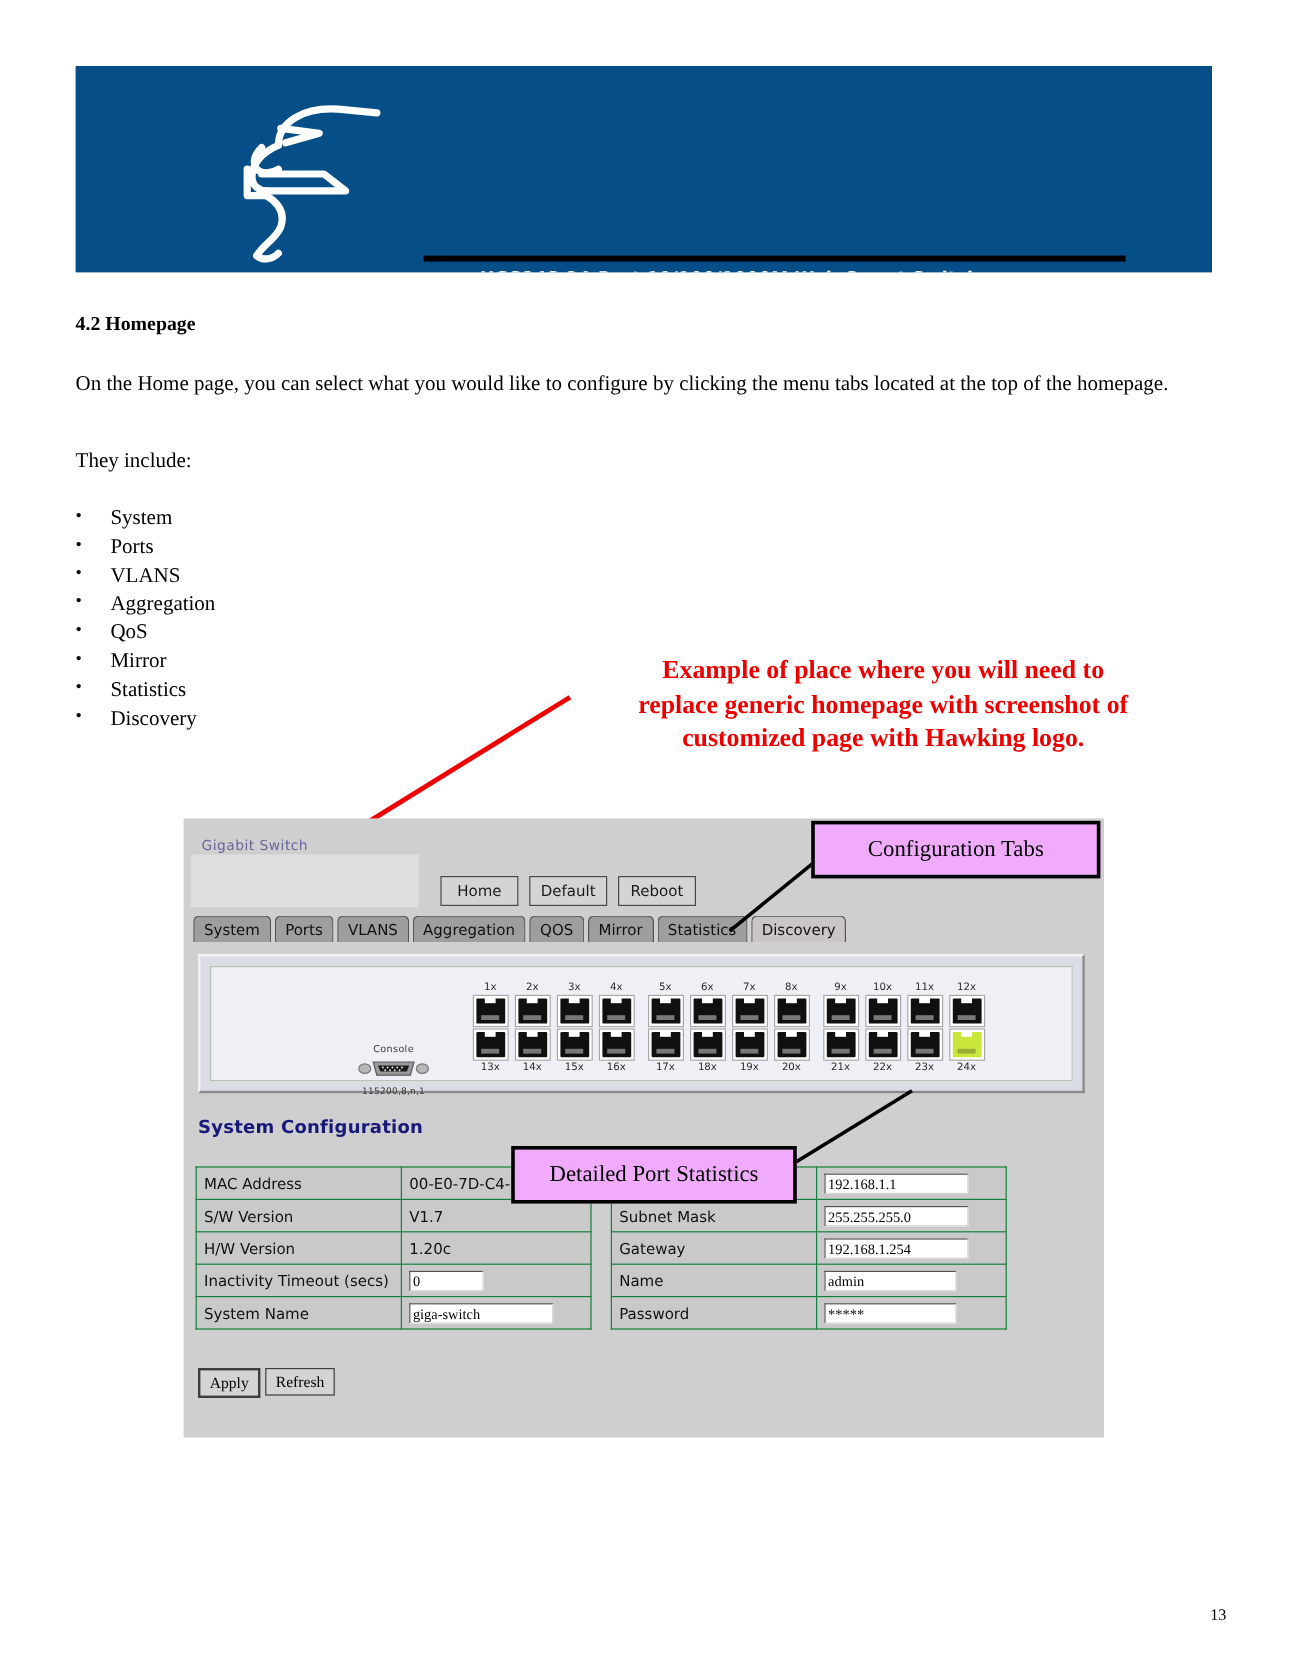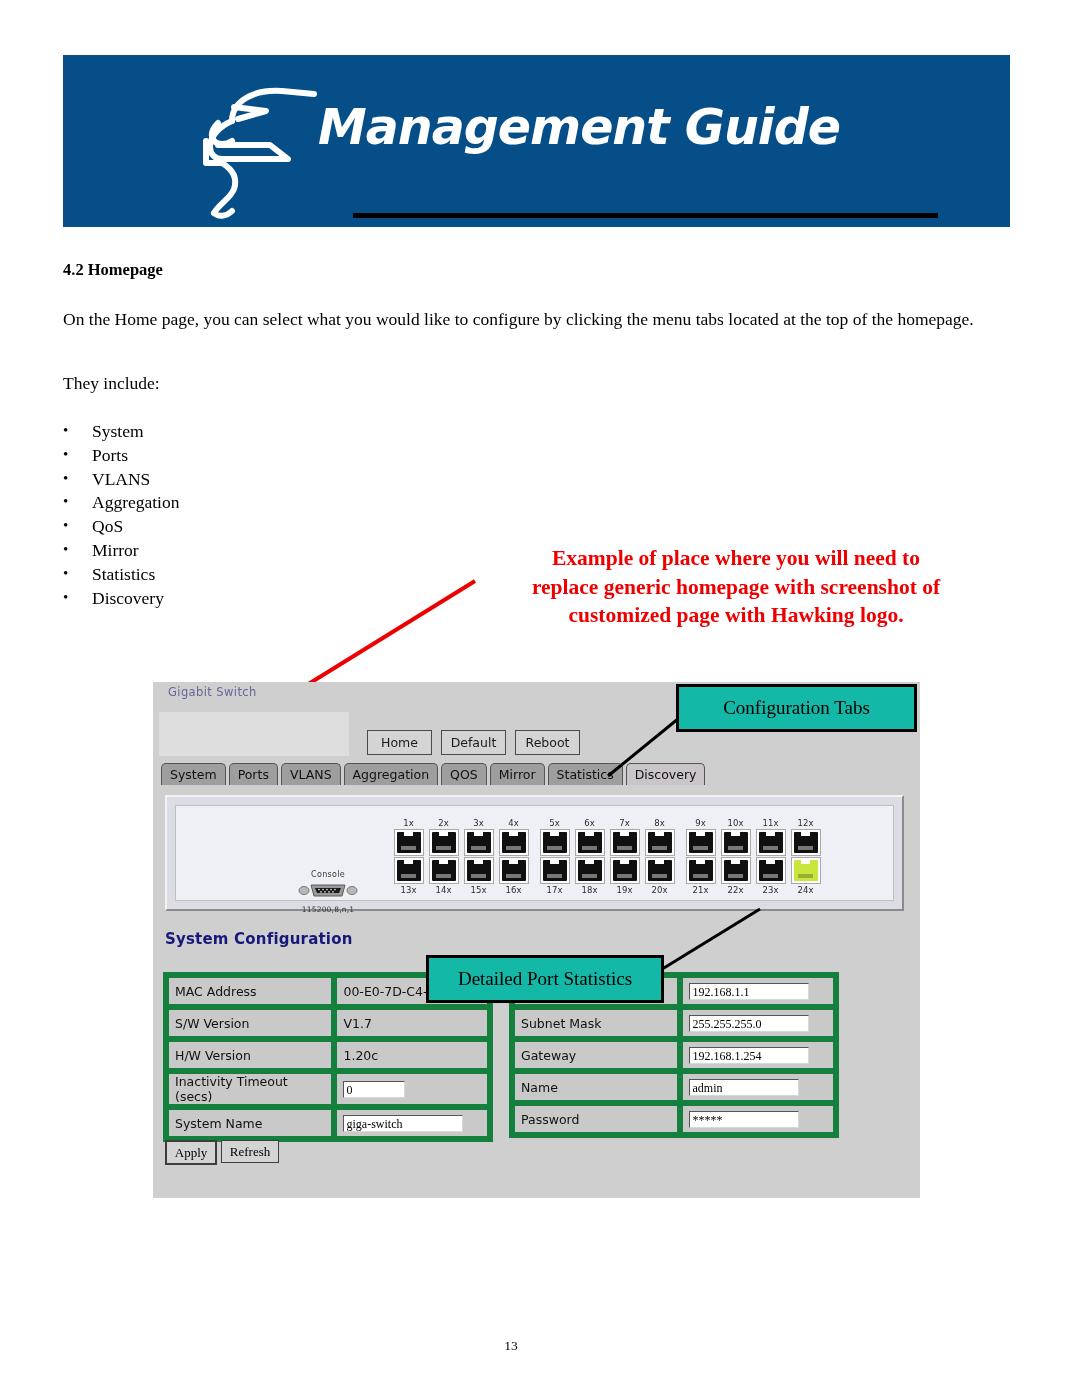--- a/index.html
+++ b/index.html
@@ -138,21 +138,21 @@
     top: 682px;
     width: 767px;
     height: 516px;
     background: #cfcfcf;
     font-family: "DejaVu Sans", sans-serif;
     overflow: hidden;
   }
   #sw-brand {
     position: absolute;
     left: 15px;
-    top: 3px;
+    top: 15px;
     font-size: 11.5px;
     color: #666699;
     letter-spacing: 0.4px;
   }
   #sw-logo-box {
     position: absolute;
     left: 6px;
     top: 30px;
     width: 190px;
     height: 44px;
@@ -304,21 +304,21 @@
   .cfg-table {
     position: absolute;
     top: 290px;
     border-collapse: collapse;
     background: #c9c9c9;
     border: 1px solid #f4f4f4;
   }
   #cfg-left  { left: 10px;  width: 330px; }
   #cfg-right { left: 356px; width: 330px; }
   .cfg-table td {
-    border: 6px solid #15803d;
+    border: 1px solid #15803d;
     height: 26px;
     font-size: 12.5px;
     color: #111;
     padding: 0 6px;
   }
   .cfg-label { width: 52%; }
   .cfg-value { width: 48%; }
   .cfg-input {
     display: inline-block;
     background: #ffffff;
@@ -348,21 +348,21 @@
     display: flex;
     align-items: center;
     justify-content: center;
   }
   #btn-apply   { left: 12px; width: 48px; border-width: 2px; }
   #btn-refresh { left: 68px; width: 56px; }
 
   
   .callout {
     position: absolute;
-    background: #14b8a6;
+    background: #f0abfc;
     border: 3px solid #000000;
     font-family: "Liberation Serif", serif;
     font-size: 19px;
     display: flex;
     align-items: center;
     justify-content: center;
     z-index: 5;
   }
   #callout-tabs  { left: 676px; top: 684px; width: 235px; height: 42px; }
   #callout-stats { left: 426px; top: 955px; width: 232px; height: 42px; }
@@ -370,41 +370,40 @@
   .leader { position: absolute; z-index: 4; pointer-events: none; }
   #leader-tabs  { left: 600px; top: 710px; width: 90px; height: 70px; }
   #leader-stats { left: 640px; top: 905px; width: 130px; height: 80px; }
 
   
   #page-num {
     position: absolute;
     left: 0;
     top: 1338px;
     width: 1022px;
-    text-align: center;
+    text-align: right;
     font-size: 13.5px;
   }
 </style>
 </head>
 <body>
 
 <div id="banner">
   <svg id="eagle-logo" viewBox="0 0 130 145" aria-hidden="true">
     <g fill="none" stroke="#ffffff" stroke-width="6" stroke-linecap="round" stroke-linejoin="round">
       <path d="M44 46 C44 26, 66 14, 94 16 L126 19"></path>
       <path d="M44 46 C30 52, 22 62, 22 72 C22 80, 28 84, 34 84"></path>
       <path d="M30 48 C24 54, 22 60, 26 66 C30 70, 38 70, 44 66"></path>
       <path d="M34 84 L100 84 L82 70 L30 70"></path>
       <path d="M18 66 L18 88 L34 88"></path>
       <path d="M34 88 C44 94, 50 102, 46 114 C42 124, 32 128, 26 138"></path>
       <path d="M26 138 C30 142, 38 142, 44 136"></path>
       <path d="M46 32 L78 36 L50 44"></path>
     </g>
   </svg>
-  <div id="banner-title">Management Guide</div>
   <div id="banner-rule"></div>
   <div id="banner-subtitle">HGS24S  24-Port 10/100/1000M Web-Smart Switch</div>
 </div>
 
 <div id="sec-heading">4.2 Homepage</div>
 <div id="para-1">On the Home page, you can select what you would like to configure by clicking the menu tabs located at the top of the homepage.</div>
 <div id="para-2">They include:</div>
 
 <ul id="menu-list">
   <li>System</li>

